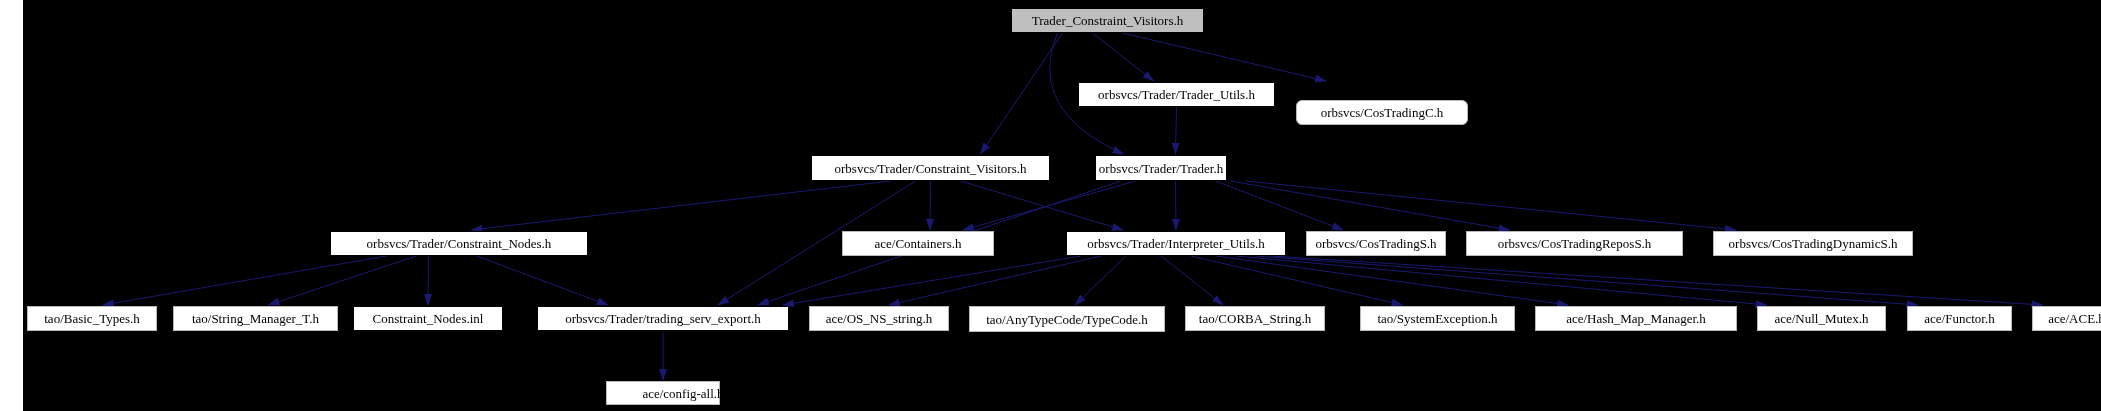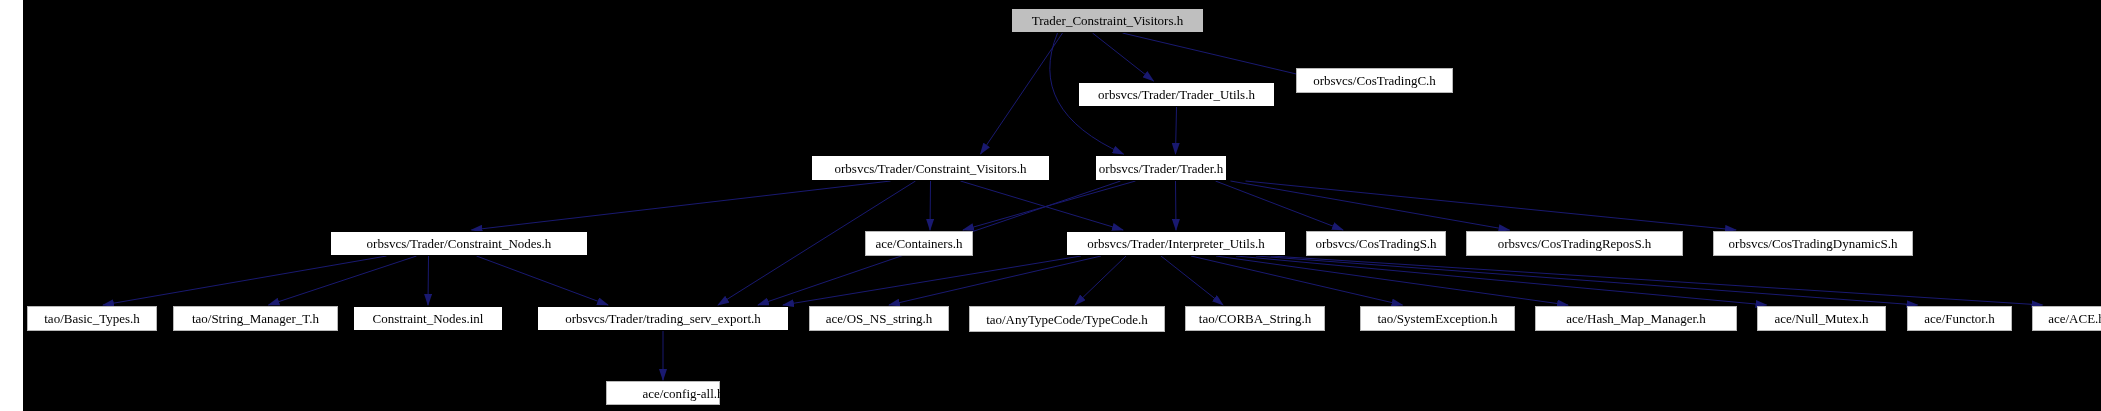--- a/index.html
+++ b/index.html
@@ -92,33 +92,33 @@
         <path d="M640,331 L640,380" fill="none" stroke="#191970" stroke-width="1" marker-end="url(#arrowhead)"></path>
       </g>
   </svg>
   <div id="nodes">
       <div class="node current" style="left: 988px; top: 8px; width: 193px; height: 25px;">
         <span>Trader_Constraint_Visitors.h</span>
       </div>
       <div class="node internal" style="left: 1055px; top: 82px; width: 197px; height: 25px;">
         <span>orbsvcs/Trader/Trader_Utils.h</span>
       </div>
-      <div class="node external" style="left: 1273px; top: 68px; width: 157px; height: 25px;">
+      <div class="node external" style="left: 1273px; top: 100px; width: 172px; height: 25px; border-radius: 6px;">
         <span>orbsvcs/CosTradingC.h</span>
       </div>
       <div class="node internal" style="left: 788px; top: 155px; width: 239px; height: 26px;">
         <span>orbsvcs/Trader/Constraint_Visitors.h</span>
       </div>
       <div class="node internal" style="left: 1072px; top: 155px; width: 132px; height: 26px;">
         <span>orbsvcs/Trader/Trader.h</span>
       </div>
       <div class="node internal" style="left: 307px; top: 231px; width: 258px; height: 25px;">
         <span>orbsvcs/Trader/Constraint_Nodes.h</span>
       </div>
-      <div class="node external" style="left: 842px; top: 231px; width: 108px; height: 25px; text-align: right;">
+      <div class="node external" style="left: 819px; top: 231px; width: 152px; height: 25px; text-align: right;">
         <span>ace/Containers.h</span>
       </div>
       <div class="node internal" style="left: 1043px; top: 231px; width: 220px; height: 25px;">
         <span>orbsvcs/Trader/Interpreter_Utils.h</span>
       </div>
       <div class="node external" style="left: 1283px; top: 231px; width: 140px; height: 25px;">
         <span>orbsvcs/CosTradingS.h</span>
       </div>
       <div class="node external" style="left: 1443px; top: 231px; width: 217px; height: 25px;">
         <span>orbsvcs/CosTradingReposS.h</span>

